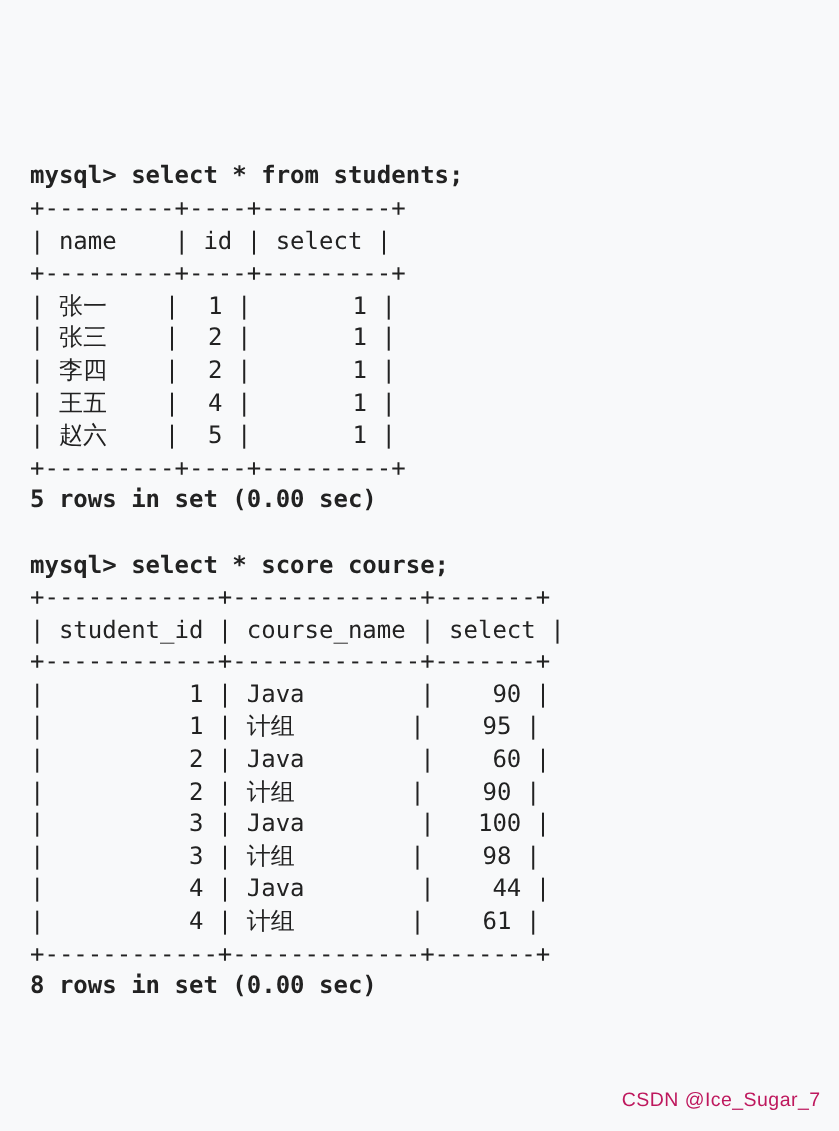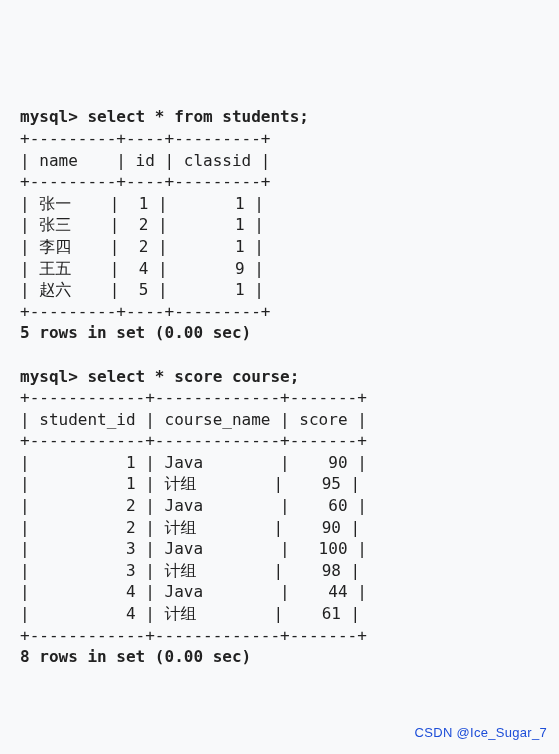--- a/index.html
+++ b/index.html
@@ -16,46 +16,46 @@
       height: 754px;
       box-sizing: border-box;
     }
     .bold {
       font-weight: bold;
     }
     .watermark {
       position: absolute;
       right: 12px;
       bottom: 12px;
-      color: #1d4ed8;
+      color: #be185d;
       font-size: 13px;
       font-family: sans-serif;
       letter-spacing: 0.3px;
     }
   </style>
 </head>
 <body>
 
 
 
 <div><span class="bold">mysql&gt; </span><span class="bold">select * from students;</span>
 <span>+---------+----+---------+</span>
-<span>| name    | id | classid |</span>
+<span>| name    | id | select |</span>
 <span>+---------+----+---------+</span>
 <span>| 张一    |  1 |       1 |</span>
 <span>| 张三    |  2 |       1 |</span>
 <span>| 李四    |  2 |       1 |</span>
-<span>| 王五    |  4 |       9 |</span>
+<span>| 王五    |  4 |       1 |</span>
 <span>| 赵六    |  5 |       1 |</span>
 <span>+---------+----+---------+</span>
 <span class="bold">5 rows in set (0.00 sec)</span>
 
 <span class="bold">mysql&gt; </span><span class="bold">select * score course;</span>
 <span>+------------+-------------+-------+</span>
-<span>| student_id | course_name | score |</span>
+<span>| student_id | course_name | select |</span>
 <span>+------------+-------------+-------+</span>
 <span>|          1 | Java        |    90 |</span>
 <span>|          1 | 计组        |    95 |</span>
 <span>|          2 | Java        |    60 |</span>
 <span>|          2 | 计组        |    90 |</span>
 <span>|          3 | Java        |   100 |</span>
 <span>|          3 | 计组        |    98 |</span>
 <span>|          4 | Java        |    44 |</span>
 <span>|          4 | 计组        |    61 |</span>
 <span>+------------+-------------+-------+</span>

